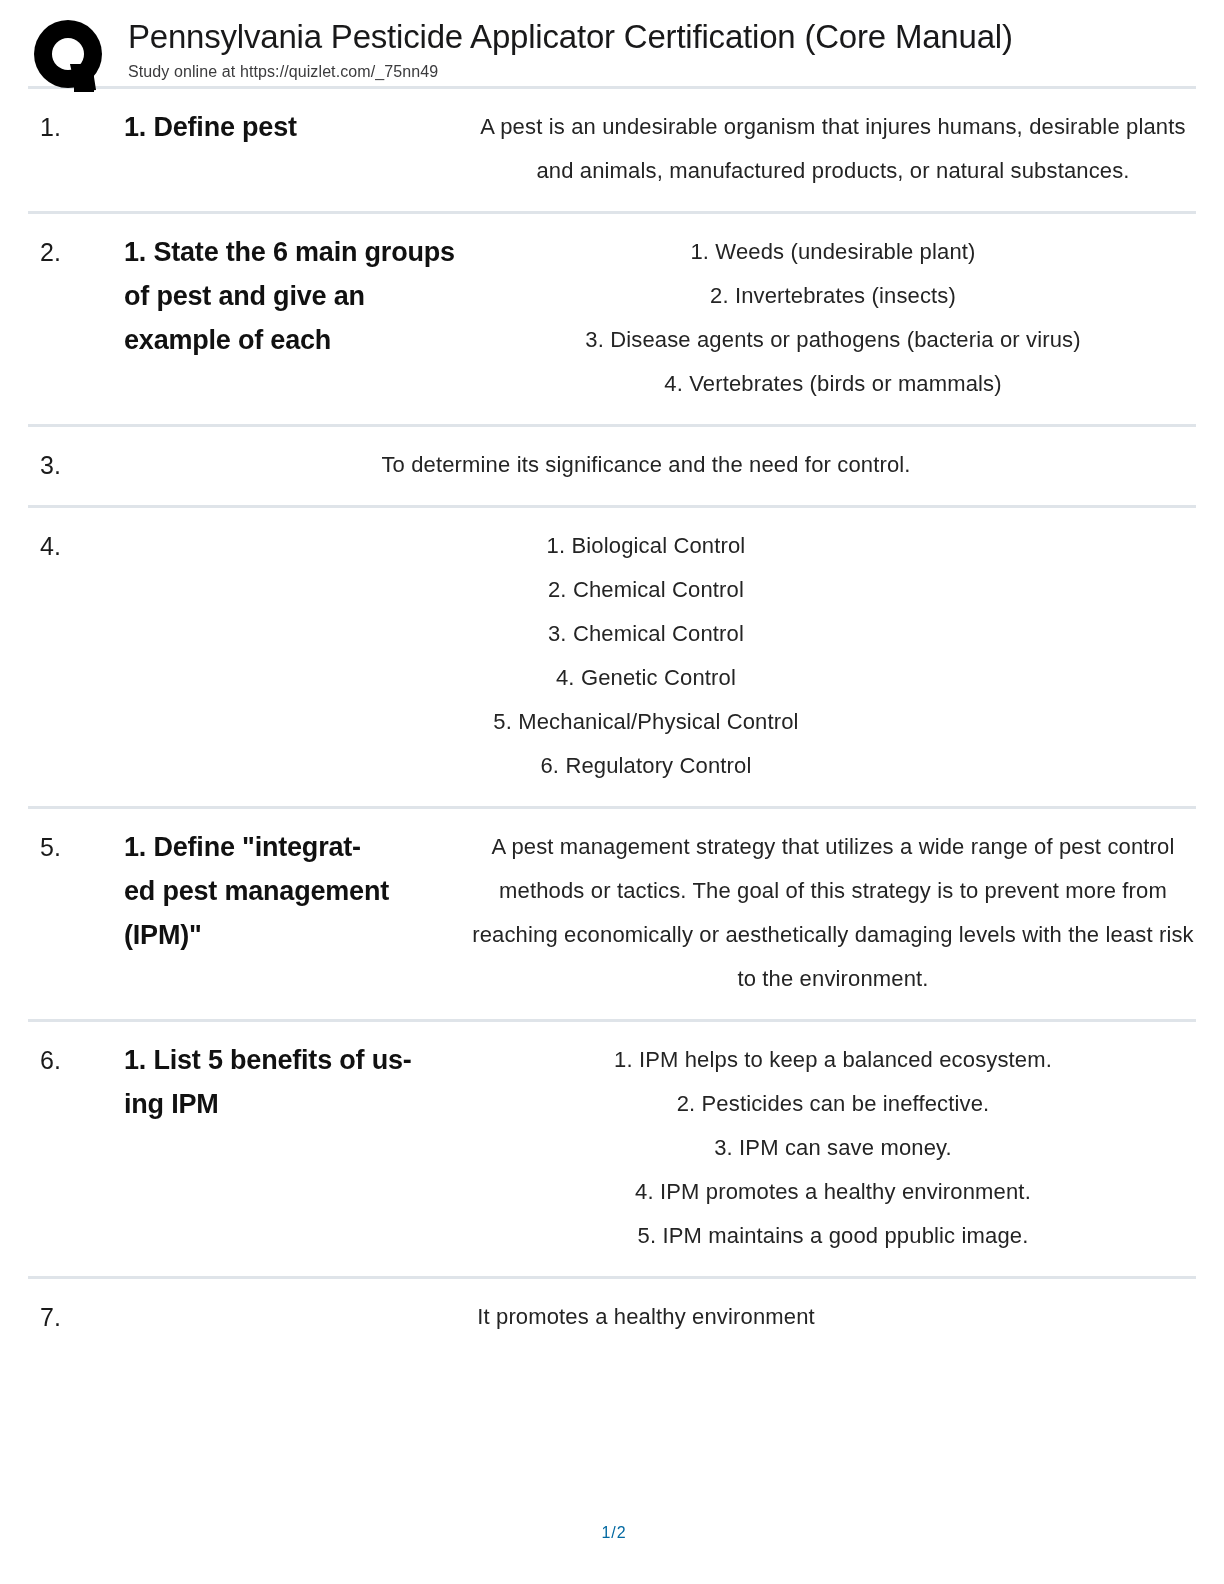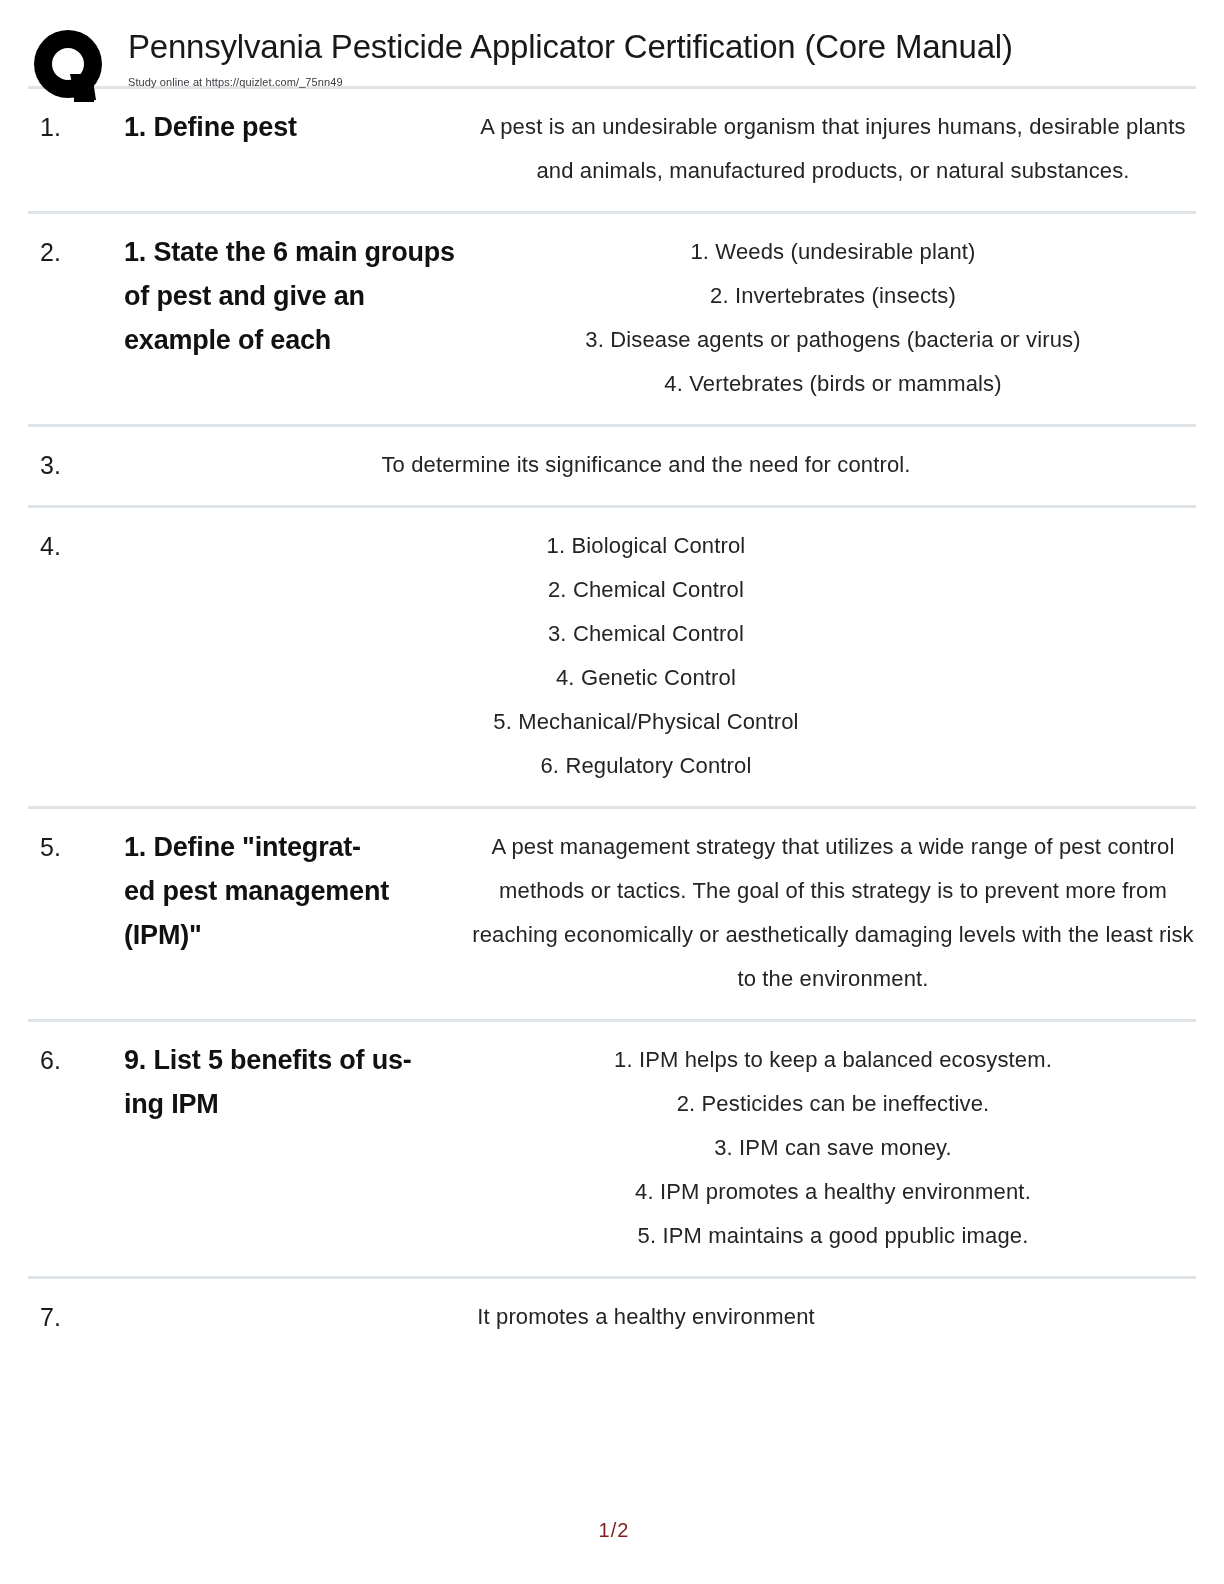--- a/index.html
+++ b/index.html
@@ -20,21 +20,21 @@
     width: 1224px;
     height: 1584px;
     position: relative;
     box-sizing: border-box;
   }
 
   
   .header {
     display: flex;
     align-items: flex-start;
-    padding: 26px 28px 0 30px;
+    padding: 16px 28px 0 30px;
     height: 86px;
     box-sizing: border-box;
   }
   .logo {
     width: 82px;
     height: 78px;
     flex: 0 0 82px;
     position: relative;
     margin-top: 2px;
   }
@@ -47,21 +47,21 @@
   .doc-title {
     font-size: 33px;
     line-height: 38px;
     font-weight: 400;
     color: #19191a;
     letter-spacing: -0.2px;
     white-space: nowrap;
   }
   .doc-sub {
     margin-top: 6px;
-    font-size: 11px;
+    font-size: 16px;
     line-height: 20px;
     color: #3b3b3d;
     font-weight: 300;
     letter-spacing: 0.1px;
     white-space: nowrap;
   }
 
   
   .table {
     margin: 0 28px 0 28px;
@@ -110,22 +110,22 @@
     text-align: center;
   }
 
   
   .footer {
     position: absolute;
     left: 4px;
     right: 0;
     bottom: 42px;
     text-align: center;
-    font-size: 20px;
-    color: #7f1d1d;
+    font-size: 16px;
+    color: #0369a1;
     font-weight: 300;
     letter-spacing: 1px;
   }
 </style>
 </head>
 <body>
 
 <div class="page">
 
   <div class="header">
@@ -183,21 +183,21 @@
     <div class="row">
       <div class="col-num">5.</div>
       <div class="col-term">1. Define "integrat-
 ed pest management (IPM)"</div>
       <div class="col-def">A pest management strategy that utilizes a wide range of pest control methods or tactics. The goal of this strategy is to prevent more from reaching economically or aesthetically damaging levels with the least risk to the environment.</div>
     </div>
 
     <div class="sep"></div>
     <div class="row">
       <div class="col-num">6.</div>
-      <div class="col-term">9. List 5 benefits of us-
+      <div class="col-term">1. List 5 benefits of us-
 ing IPM</div>
       <div class="col-def">1. IPM helps to keep a balanced ecosystem.
 2. Pesticides can be ineffective.
 3. IPM can save money.
 4. IPM promotes a healthy environment.
 5. IPM maintains a good ppublic image.</div>
     </div>
 
     <div class="sep"></div>
     <div class="row">

